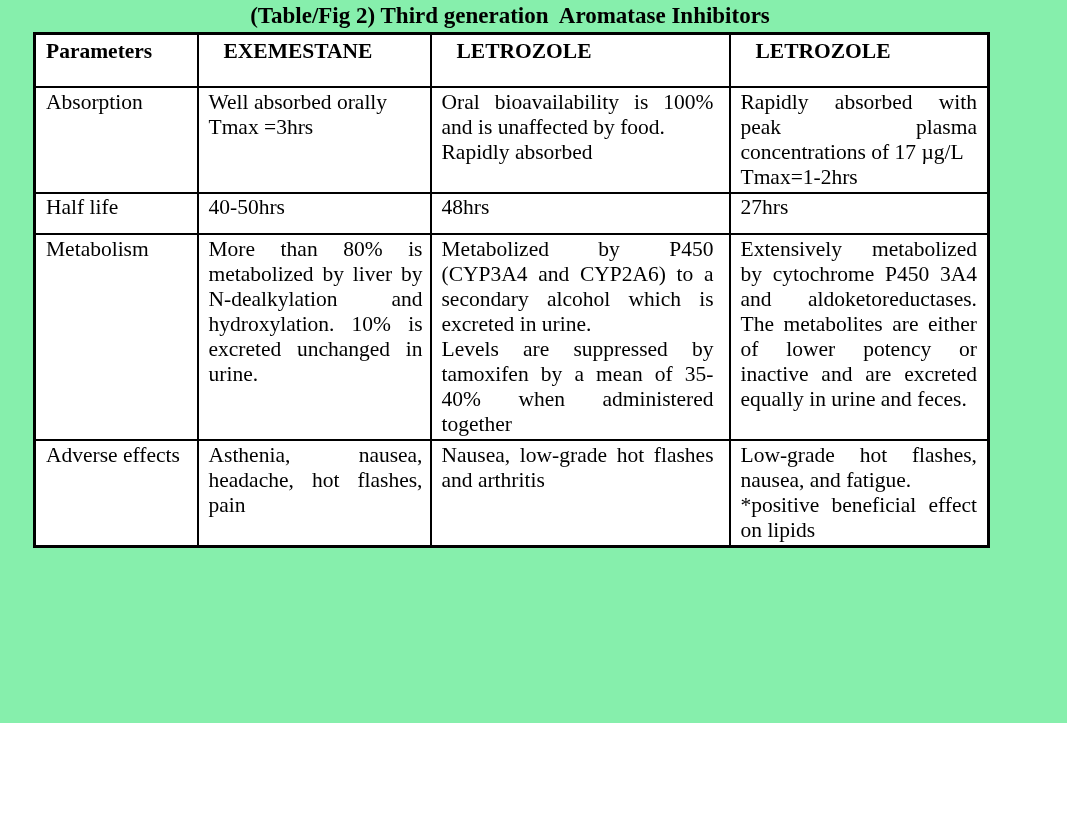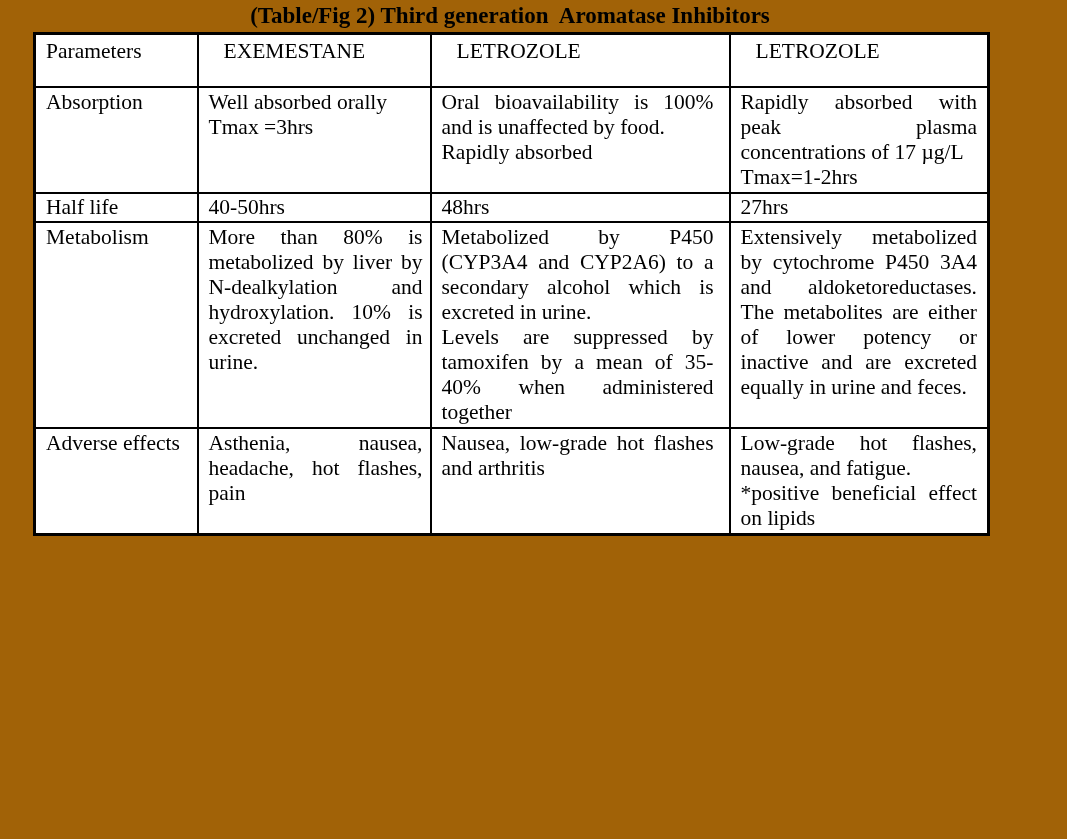--- a/index.html
+++ b/index.html
@@ -4,22 +4,22 @@
 <style>
   html, body {
     margin: 0;
     padding: 0;
     background: #ffffff;
     color: #000000;
   }
   .page {
     position: relative;
     width: 1067px;
-    height: 839px;
-    background: #a16207;
+    height: 723px;
+    background: #86efac;
     overflow: hidden;
     font-family: "Liberation Serif", serif;
   }
   .doc {
     margin-left: 33px;
     width: 954px;
     padding-top: 3px;
   }
   .doc-title {
     width: 100%;
@@ -48,28 +48,28 @@
     box-sizing: border-box;
     font-family: "Liberation Serif", serif;
     font-size: 21.5px;
     line-height: 25px;
     font-weight: normal;
     text-align: left;
     padding: 2px 7px 2px 10px;
     background: #ffffff;
     overflow: hidden;
   }
-  thead th { height: 53px; padding-top: 4px; }
+  thead th { height: 53px; padding-top: 4px; font-weight: bold; }
   thead th.drug-head { padding-left: 25px; }
   td.drug { text-align: justify; margin-left: 11px; }
   td.col-letrozole { padding-right: 15px; }
   td.col-exemestane { padding-right: 10px; }
   .cell-par { margin: 0; padding: 0; }
   tr.row-absorption th, tr.row-absorption td { height: 105px; }
-  tr.row-half-life th, tr.row-half-life td { height: 28px; padding-top: 1px; padding-bottom: 1px; }
+  tr.row-half-life th, tr.row-half-life td { height: 28px; padding-top: 1px; padding-bottom: 13px; }
   tr.row-metabolism th, tr.row-metabolism td { height: 204px; }
   tr.row-adverse-effects th, tr.row-adverse-effects td { height: 105px; }
 </style>
 </head>
 <body>
 
 <div class="page">
   <div class="doc">
     <div class="doc-title">(Table/Fig 2) Third generation  Aromatase Inhibitors</div>
 

